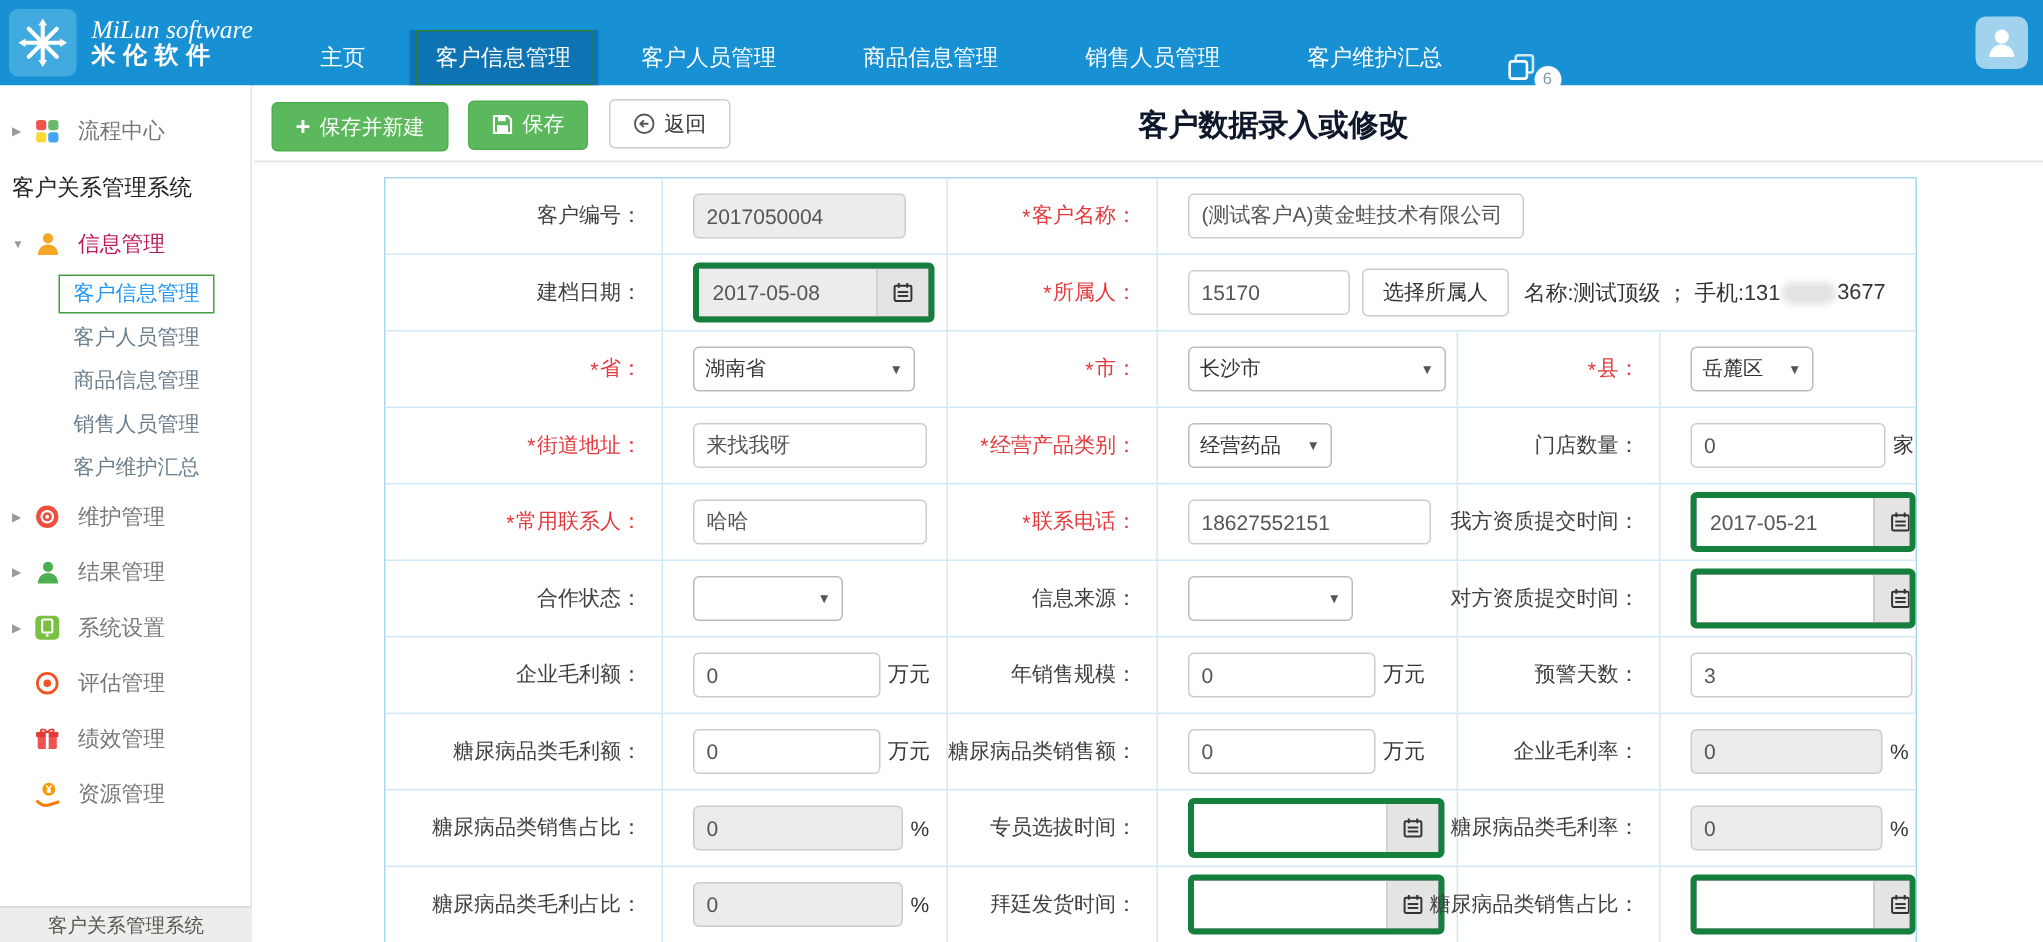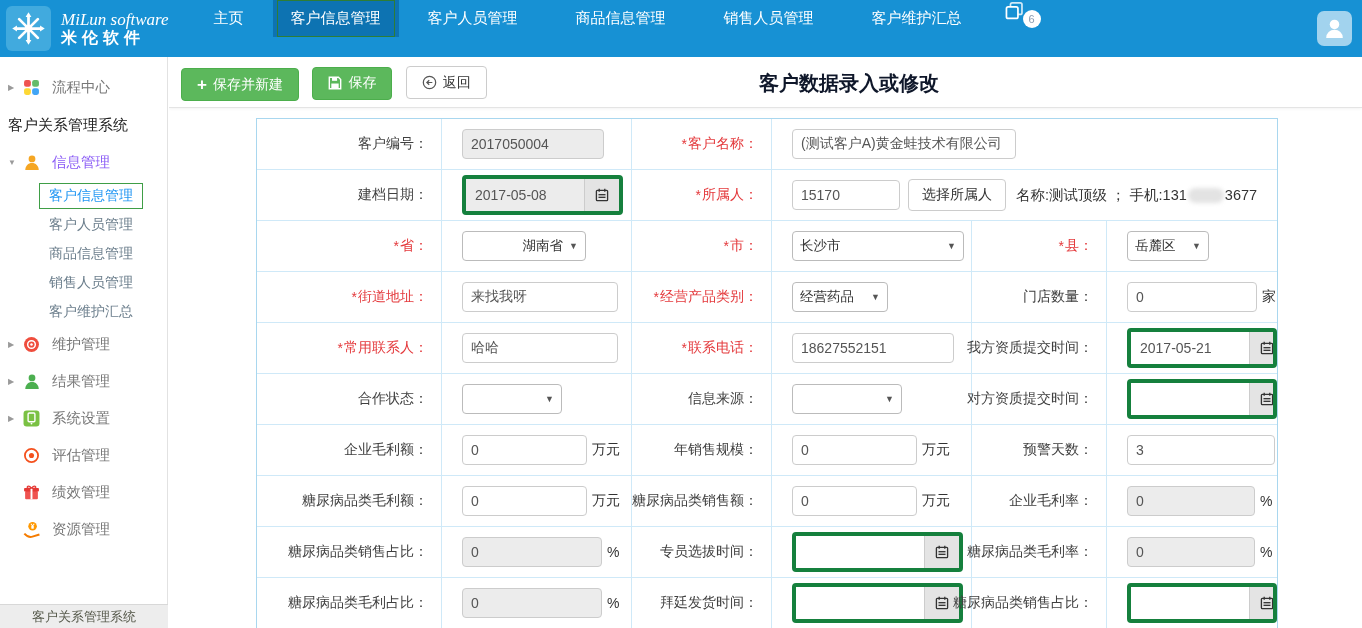--- a/index.html
+++ b/index.html
@@ -1,19 +1,19 @@
 <!DOCTYPE html>
 <html><head>
 <meta charset="utf-8">
 <style>
   html,body{margin:0;padding:0;width:1362px;height:628px;overflow:hidden;
     font-family:"Liberation Sans","DejaVu Sans",sans-serif;background:#fff;position:relative}
   svg{display:block}
   
-  .header{position:absolute;top:0;left:0;right:0;height:57px;background:#1791d4;display:flex;align-items:flex-start}
+  .header{position:absolute;top:0;left:0;right:0;height:57px;background:#1791d4;display:flex;align-items:flex-end}
   .logo-wrap{display:flex;align-items:center}
   .logo-box{width:45px;height:45px;background:#41aade;border-radius:6px;margin:6px 10px 6px 6px;
     display:flex;align-items:center;justify-content:center}
   .logo-text{color:#fff;margin-right:16px;line-height:1.15}
   .logo-title{font-family:"Liberation Serif","DejaVu Serif",serif;font-style:italic;font-size:17px}
   .logo-sub{font-size:16px;font-weight:bold;letter-spacing:5px}
   .nav{display:flex;align-items:stretch}
   .nav-item{display:flex;align-items:center;padding:0 15px;color:#fff;font-size:15px;cursor:pointer;white-space:nowrap}
   .nav-item.active{background:#0d73b2;padding:0 4px}
   .nav-item .nav-inner{padding:8px 13px;border:1px solid transparent}
@@ -22,21 +22,21 @@
   .tab-badge{position:absolute;top:10px;right:-4px;width:18px;height:18px;border-radius:50%;background:#fff;
     color:#8a9bb0;font-size:11px;display:flex;align-items:center;justify-content:center}
   .avatar{position:absolute;right:10px;top:11px;width:35px;height:35px;background:rgba(255,255,255,.6);
     border-radius:7px;display:flex;align-items:center;justify-content:center;cursor:pointer}
   
   .sidebar{position:absolute;top:57px;left:0;width:168px;bottom:0;background:#fff;border-right:1px solid #e2e2e2;padding-top:12px;box-sizing:border-box}
   .side-group{display:flex;align-items:center;height:37px;padding-left:8px;font-size:14.5px;color:#777;cursor:pointer}
   .side-arrow{width:15px;font-size:8px;color:#9a9a9a;flex:none}
   .side-icon{width:26px;flex:none;display:flex;align-items:center}
   .side-group .lbl-txt{margin-left:3px;white-space:nowrap}
-  .side-group.hl .lbl-txt{color:#8b5cf6}
+  .side-group.hl .lbl-txt{color:#be185d}
   .side-root{height:38px;display:flex;align-items:center;padding-left:8px;font-size:15px;color:#222;white-space:nowrap}
   .side-sub{height:29px;display:flex;align-items:center;padding-left:49px;font-size:14px;color:#6b7e8c;cursor:pointer;white-space:nowrap}
   .side-sub.selected span{border:1px solid #3f9e46;color:#2196f3;padding:3px 9px;margin-left:-10px}
   .side-footer{position:absolute;bottom:0;left:0;width:168px;height:23px;background:#ededed;border-top:1px solid #d8d8d8;
     display:flex;align-items:center;justify-content:center;font-size:13px;color:#55584a}
   .collapse-handle{position:absolute;left:169px;top:595px;color:#b9b9b9;font-size:12px;cursor:pointer}
   
   .main{position:absolute;top:57px;left:169px;right:0;bottom:0;overflow:hidden;background:#fff}
   .toolbar{height:51px;padding:9px 12px 0 12px;box-sizing:border-box;border-bottom:1px solid #e4e4e4;box-shadow:0 1px 3px rgba(0,0,0,.05)}
   .btn{display:inline-flex;align-items:center;gap:6px;height:33px;padding:0 15px;border-radius:4px;font-size:14px;
@@ -323,21 +323,21 @@
             <span>名称:测试顶级 ；&nbsp; </span>
             <span>手机:131</span>
             <span class="blur-chip"></span>
             <span>3677</span>
           </span>
         </div>
       </div>
       <div class="f-row">
         <div class="cell lbl req"><span class="ast">*</span>省：</div>
         <div class="cell fld">
-          <div class="sel" style="width: 124px; justify-content: flex-end;">
+          <div class="sel" style="width: 148px;">
             <span>湖南省</span>
             <span class="caret">▼</span>
           </div>
         </div>
         <div class="cell lbl req"><span class="ast">*</span>市：</div>
         <div class="cell fld">
           <div class="sel" style="width: 172px;">
             <span>长沙市</span>
             <span class="caret">▼</span>
           </div>

